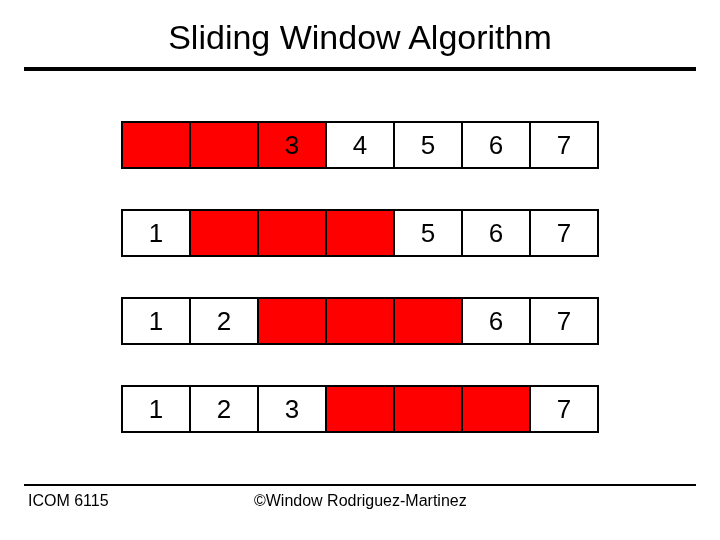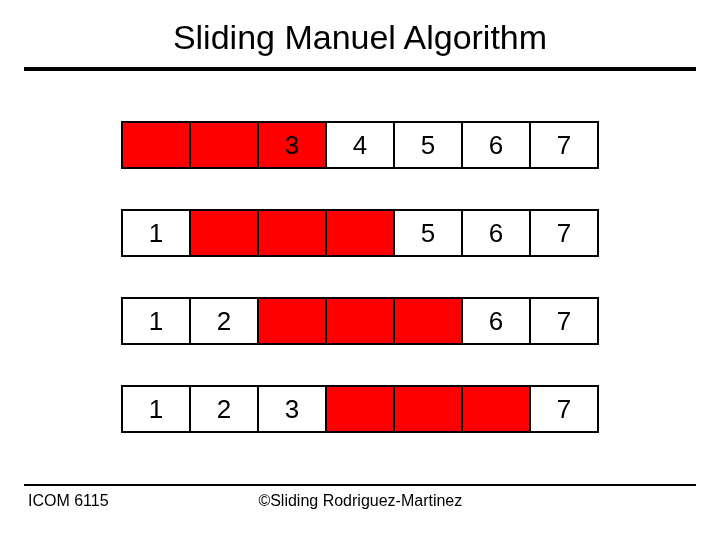--- a/index.html
+++ b/index.html
@@ -72,21 +72,21 @@
     align-items: flex-end;
   }
   .footer-left  { text-align: left; }
   .footer-mid   { flex: 1; text-align: center; }
   .footer-right { width: 80px; } 
 </style>
 </head>
 <body>
 
 <div class="slide">
-  <div class="title">Sliding Manuel Algorithm</div>
+  <div class="title">Sliding Window Algorithm</div>
   <hr class="top-rule">
 
   <div class="rows-wrap" id="rows">
       <div class="row">
         <div class="cell window" style="background: rgb(255, 0, 0);"></div>
         <div class="cell window" style="background: rgb(255, 0, 0);"></div>
         <div class="cell window" style="background: rgb(255, 0, 0); color: rgb(0, 0, 0);">3</div>
         <div class="cell">4</div>
         <div class="cell">5</div>
         <div class="cell">6</div>
@@ -118,17 +118,17 @@
         <div class="cell window" style="background: rgb(255, 0, 0);"></div>
         <div class="cell window" style="background: rgb(255, 0, 0);"></div>
         <div class="cell">7</div>
       </div>
     </div>
 
   <div class="footer">
     <hr class="bottom-rule">
     <div class="footer-line">
       <span class="footer-left">ICOM 6115</span>
-      <span class="footer-mid">©Sliding Rodriguez-Martinez</span>
+      <span class="footer-mid">©Window Rodriguez-Martinez</span>
       <span class="footer-right"></span>
     </div>
   </div>
 </div>
 
 </body></html>

